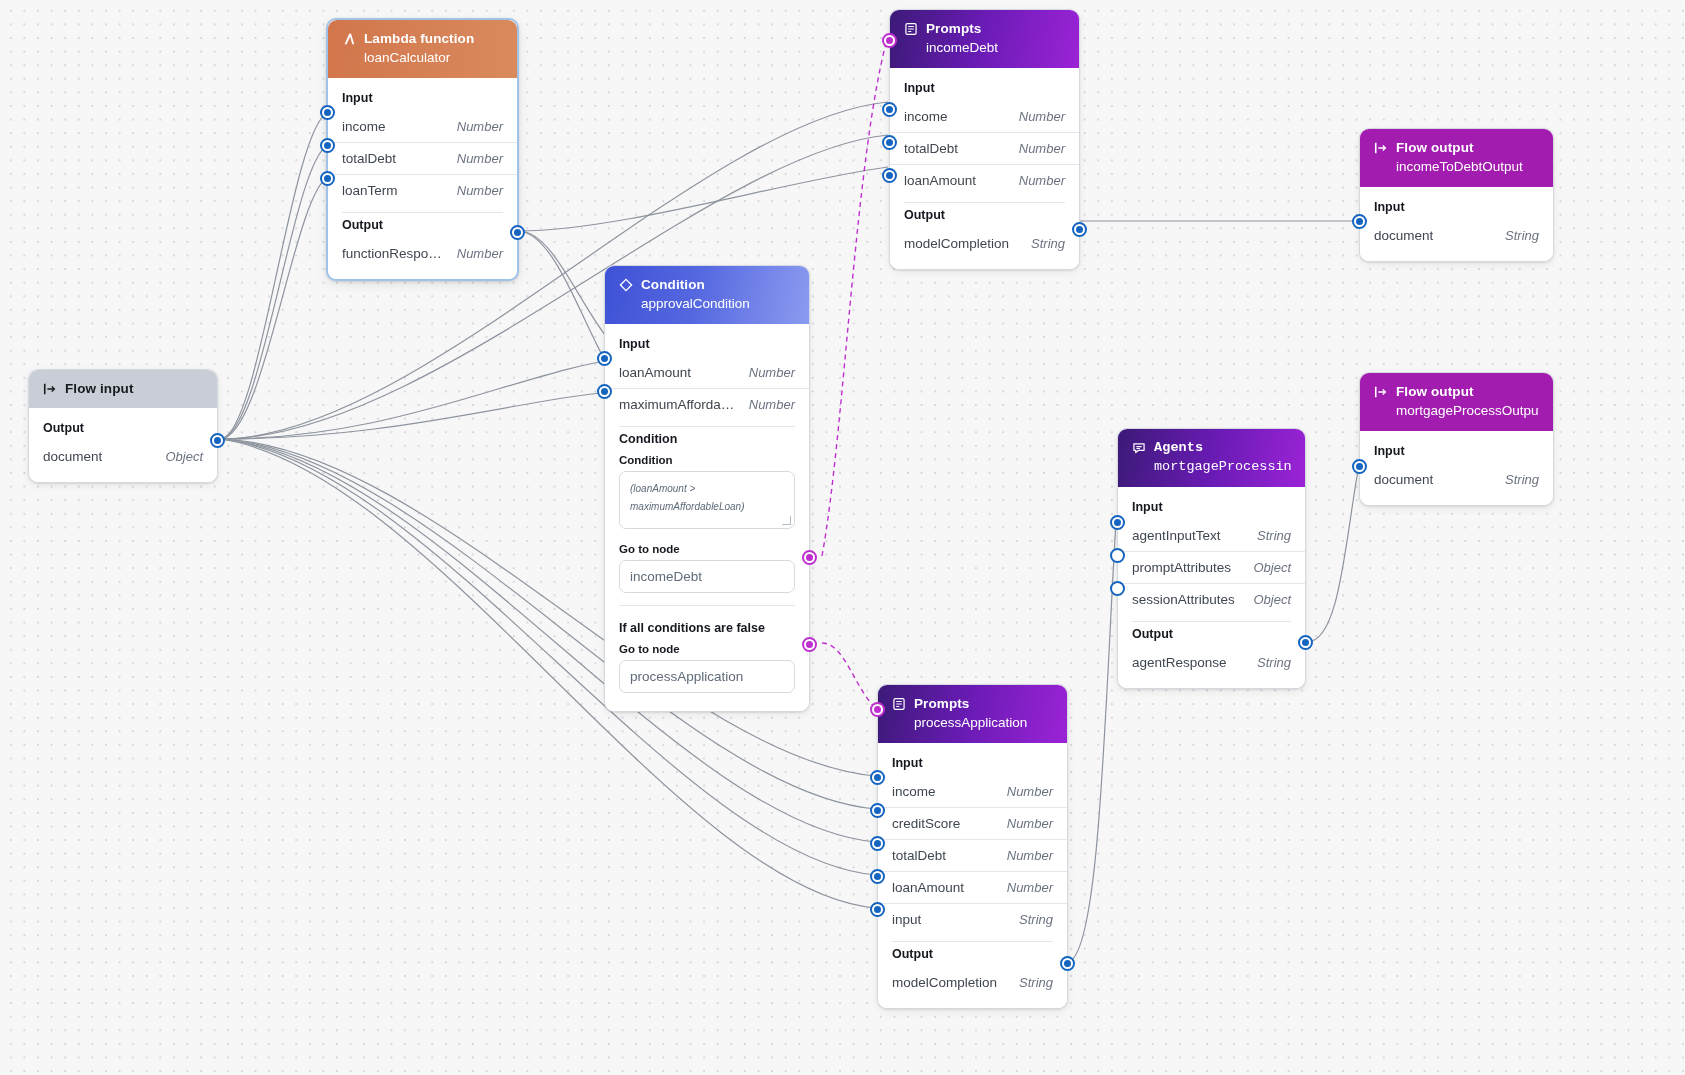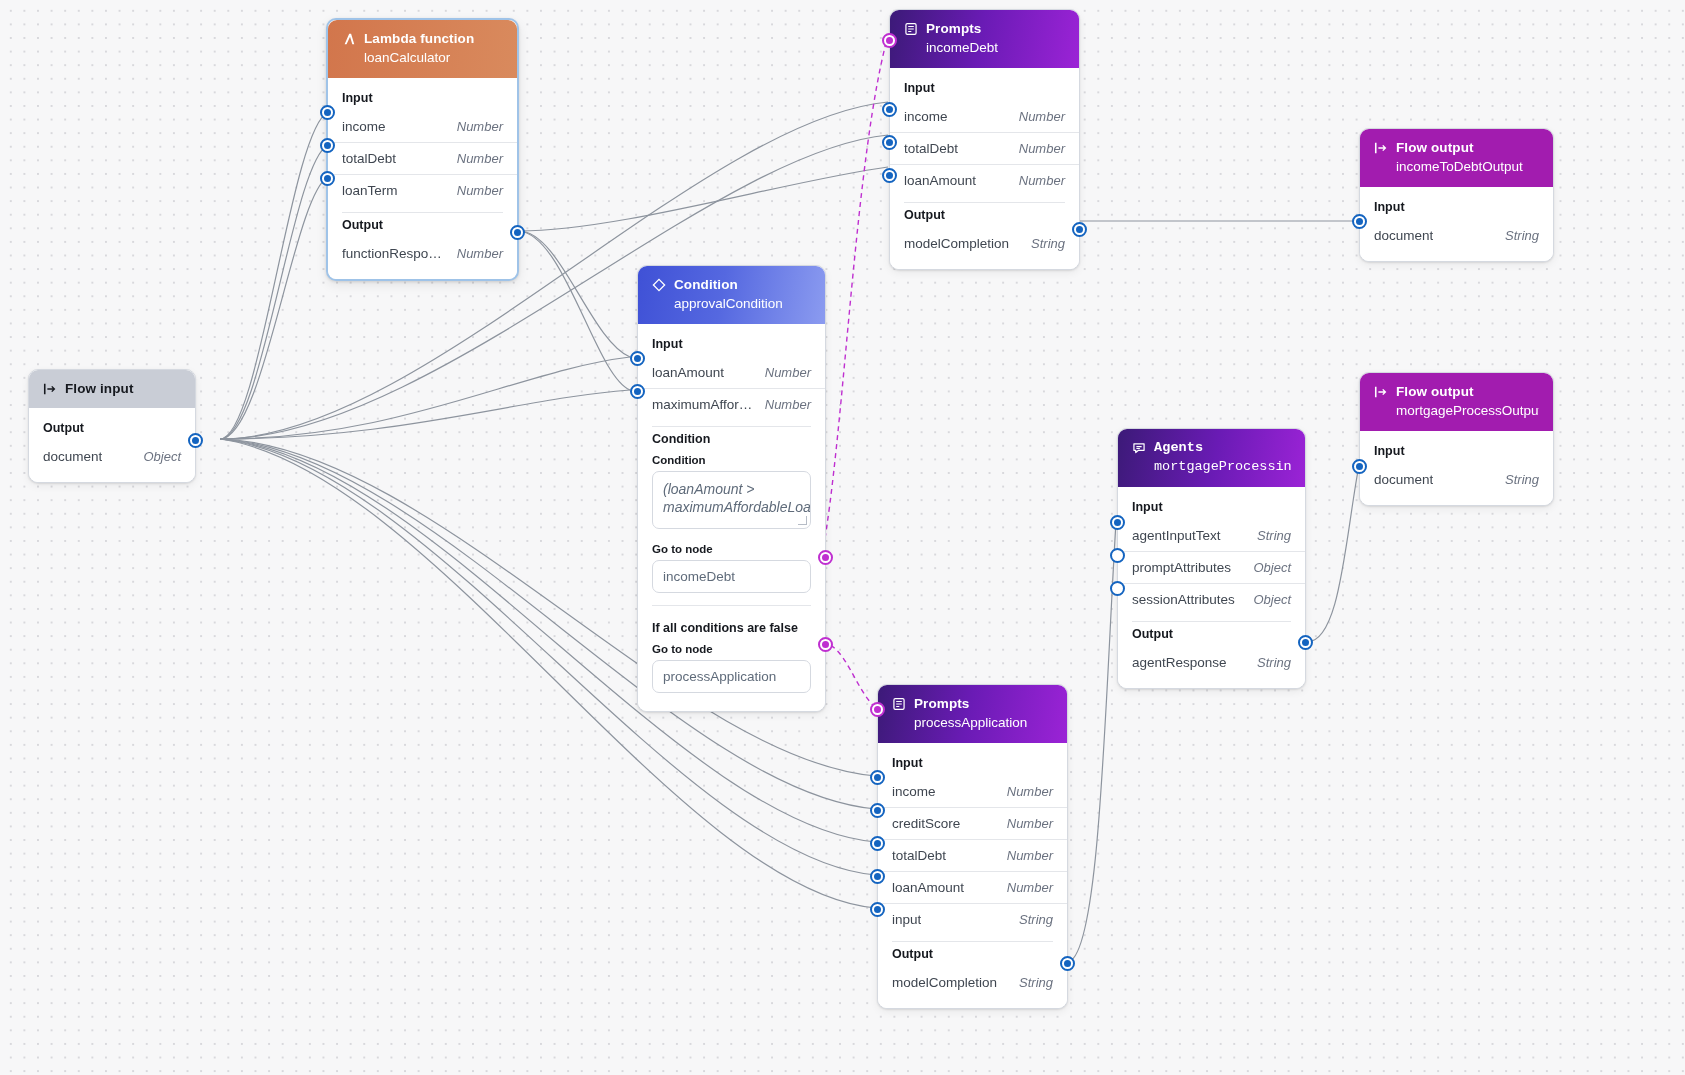--- a/index.html
+++ b/index.html
@@ -106,21 +106,21 @@
   .port.right { right: -8px; }
   .port.magenta { border-color:#bf2fd0; }
   .port.magenta.filled::after { background:#bf2fd0; }
 
   
   .field-label { font-size:11.5px; font-weight:bold; color:#16191f; padding: 2px 14px 5px 14px; }
   .textarea-box {
     margin: 0 14px; padding: 8px 10px;
     border:1px solid #d5d9e0; border-radius:7px;
     background:#fff; min-height:58px;
-    font-size:14px; font-style:italic; color:#5f6b7a; line-height:18px;
+    font-size:10px; font-style:italic; color:#5f6b7a; line-height:18px;
     position: relative; overflow:hidden;
     white-space: pre-wrap;
   }
   .textarea-box::after{
     content:""; position:absolute; right:3px; bottom:3px;
     width:8px;height:8px;
     border-right:1.5px solid #b6bcc6; border-bottom:1.5px solid #b6bcc6;
   }
   .input-box {
     margin: 0 14px; padding: 8px 10px;
@@ -166,21 +166,21 @@
       <path d="M1307,642 C1340,642 1345,540 1359,465"></path>
     </g>
     <g fill="none" stroke="#bf2fd0" stroke-width="1.4" stroke-dasharray="5,4">
 
       <path d="M822,556 C845,430 855,150 889,32"></path>
 
       <path d="M822,643 C845,643 855,690 876,708"></path>
     </g>
   </svg>
 
-  <div class="node" style="left:28px; top:369px; width:168px;">
+  <div class="node" style="left:28px; top:369px; width:190px;">
     <div class="node-inner">
       <div class="node-header hdr-flowin">
         <div class="hdr-row1">
           <span class="hdr-icon">
             <svg viewBox="0 0 16 16" width="14" height="14">
                 <path d="M2 2v12" stroke="#16191f" stroke-width="1.8" fill="none"></path>
                 <path d="M5 8h8M10 5l3 3-3 3" stroke="#16191f" stroke-width="1.6" fill="none"></path>
               </svg>
           </span>
           <span>Flow input</span>
@@ -299,21 +299,21 @@
         <div class="sect-label">Input</div>
         <div class="row">
           <span class="nm">document</span>
           <span class="ty">String</span>
         </div>
       </div>
     </div>
     <div class="port left filled" style="top:85px;"></div>
   </div>
 
-  <div class="node" style="left:637px; top:265px; width:189px;">
+  <div class="node" style="left:604px; top:265px; width:206px;">
     <div class="node-inner">
       <div class="node-header hdr-condition">
         <div class="hdr-row1">
           <span class="hdr-icon">
             <svg viewBox="0 0 16 16" width="14" height="14">
                 <path d="M8 1.6L14.4 8 8 14.4 1.6 8z" fill="none" stroke="#fff" stroke-width="1.5"></path>
               </svg>
           </span>
           <span>Condition</span>
         </div>

